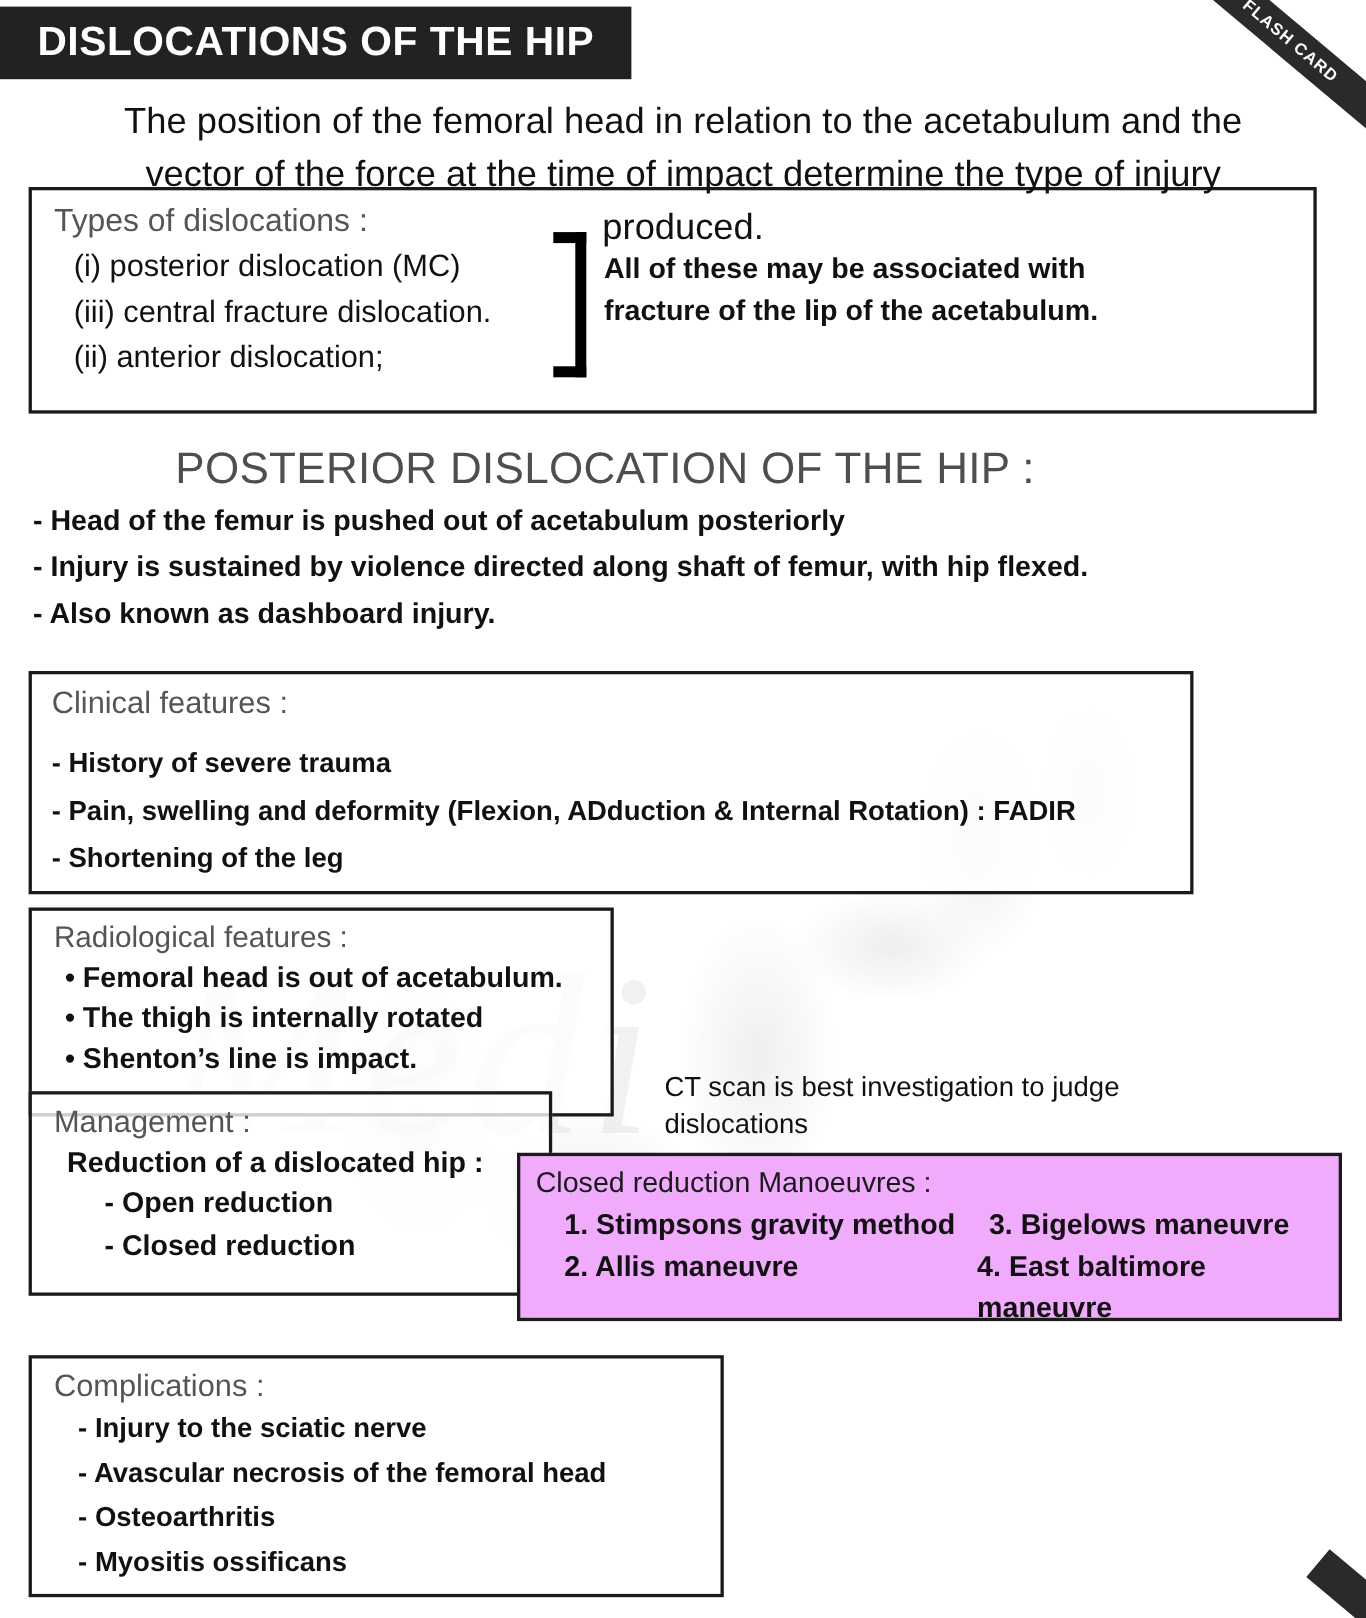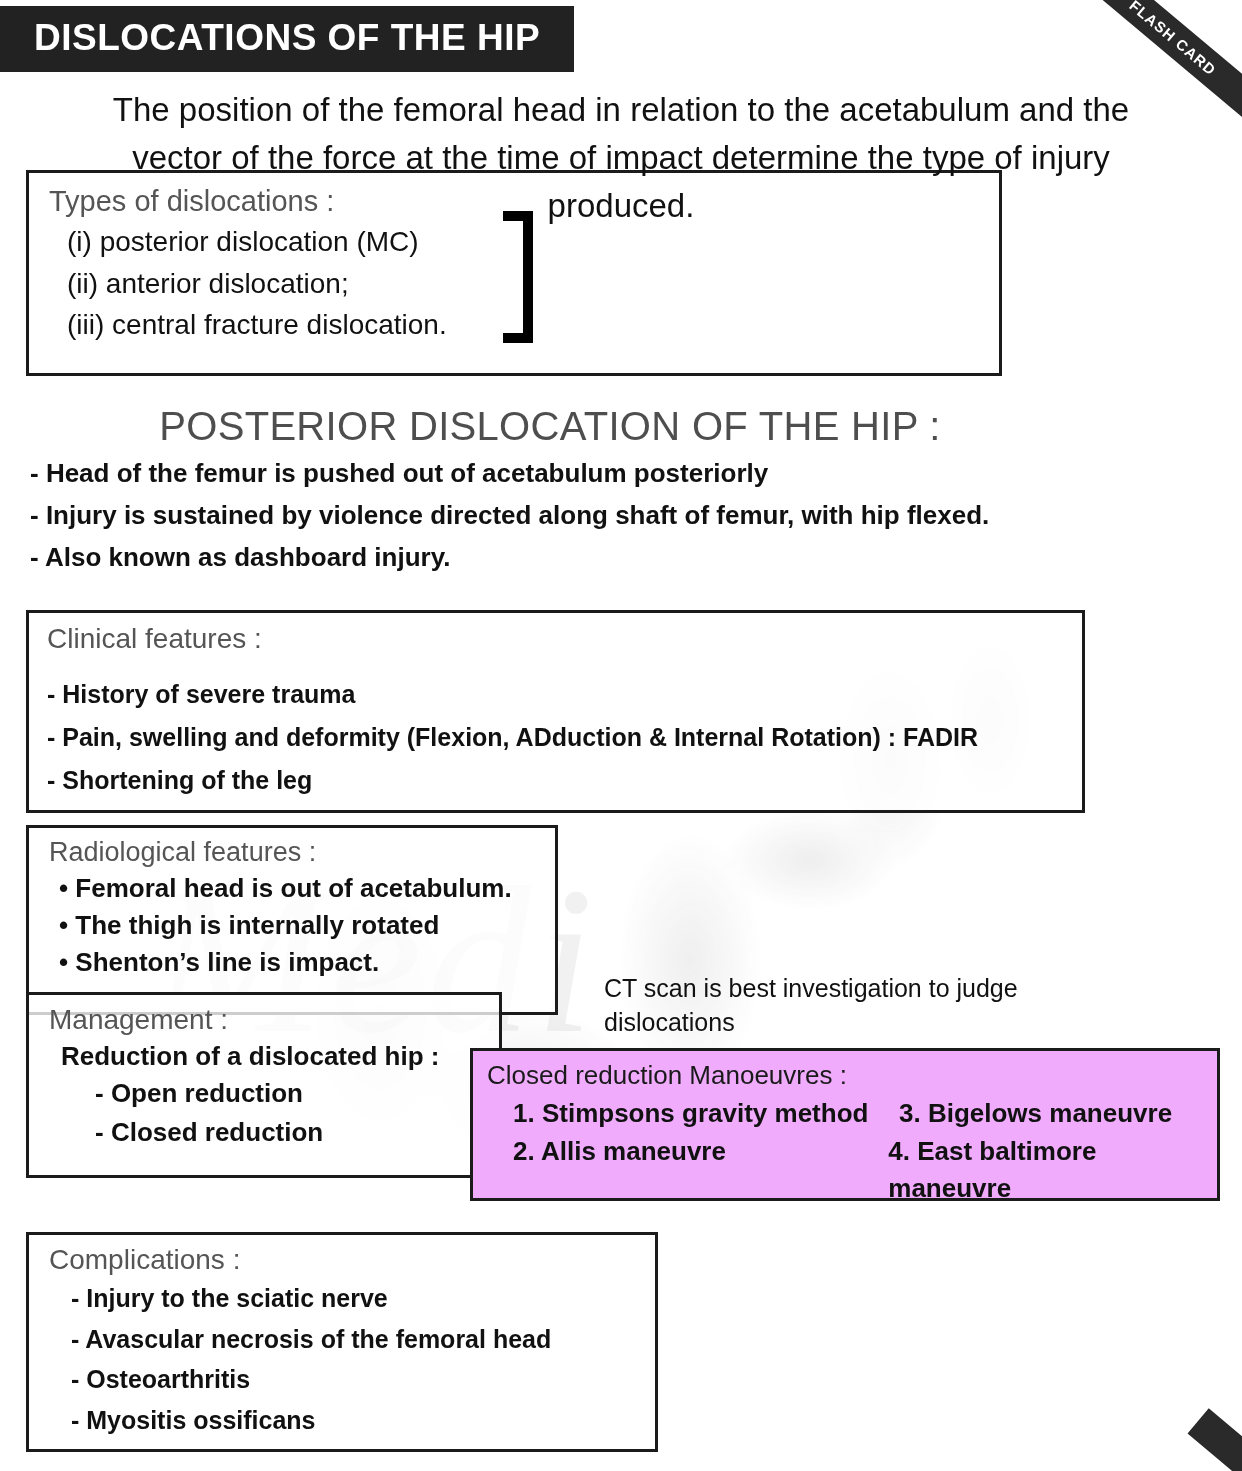--- a/index.html
+++ b/index.html
@@ -81,21 +81,21 @@
     box-sizing:border-box;
   }
   .sec-head{
     color:#555;
     font-size:28px;
     font-weight:normal;
     margin:0 0 2px 0;
   }
 
   
-  #types-box{left:26px;top:170px;width:976px;height:206px;padding:12px 0 0 20px;}
+  #types-box{left:26px;top:170px;width:1171px;height:206px;padding:12px 0 0 20px;}
   #types-box .sec-head{font-size:29px;}
   .types-list{margin-top:3px;}
   .types-list .row{font-size:28px;line-height:1.49;padding-left:18px;color:#111;}
   .bracket{
     position:absolute; left:474px; top:38px;
     width:30px; height:132px;
     border:10px solid #000; border-left:none;
     box-sizing:border-box;
   }
   .assoc{
@@ -164,24 +164,25 @@
       <span class="title">DISLOCATIONS OF THE HIP</span>
     </div>
 
     <div class="intro">The position of the femoral head in relation to the acetabulum and the vector of the force at the time of impact determine the type of injury produced.</div>
   </div>
 
   <div class="box" id="types-box">
     <div class="sec-head">Types of dislocations :</div>
     <div class="types-list">
       <div class="row">(i) posterior dislocation (MC)</div>
+      <div class="row">(iii) central fracture dislocation.</div>
       <div class="row">(ii) anterior dislocation;</div>
-      <div class="row">(iii) central fracture dislocation.</div>
     </div>
     <div class="bracket"></div>
+    <div class="assoc">All of these may be associated with fracture of the lip of the acetabulum.</div>
   </div>
 
   <div id="post-head">POSTERIOR DISLOCATION OF THE HIP :</div>
   <div id="post-list">
     <div class="row">- Head of the femur is pushed out of acetabulum posteriorly</div>
     <div class="row">- Injury is sustained by violence directed along shaft of femur, with hip flexed.</div>
     <div class="row">- Also known as dashboard injury.</div>
   </div>
 
   <div class="box" id="clinical-box">

